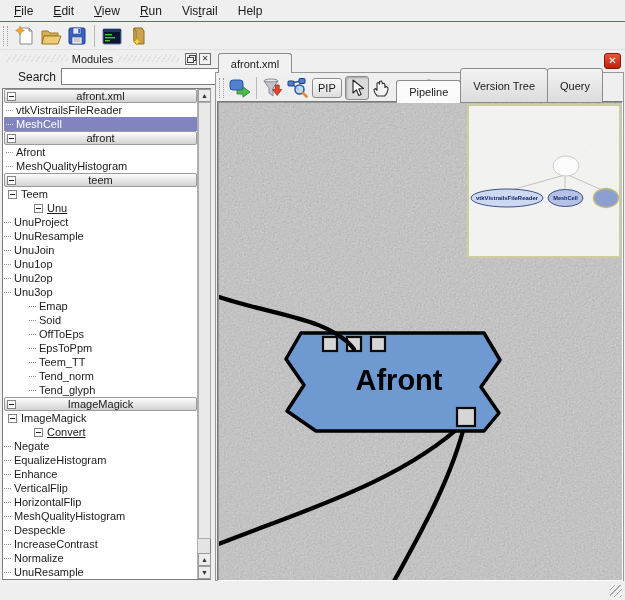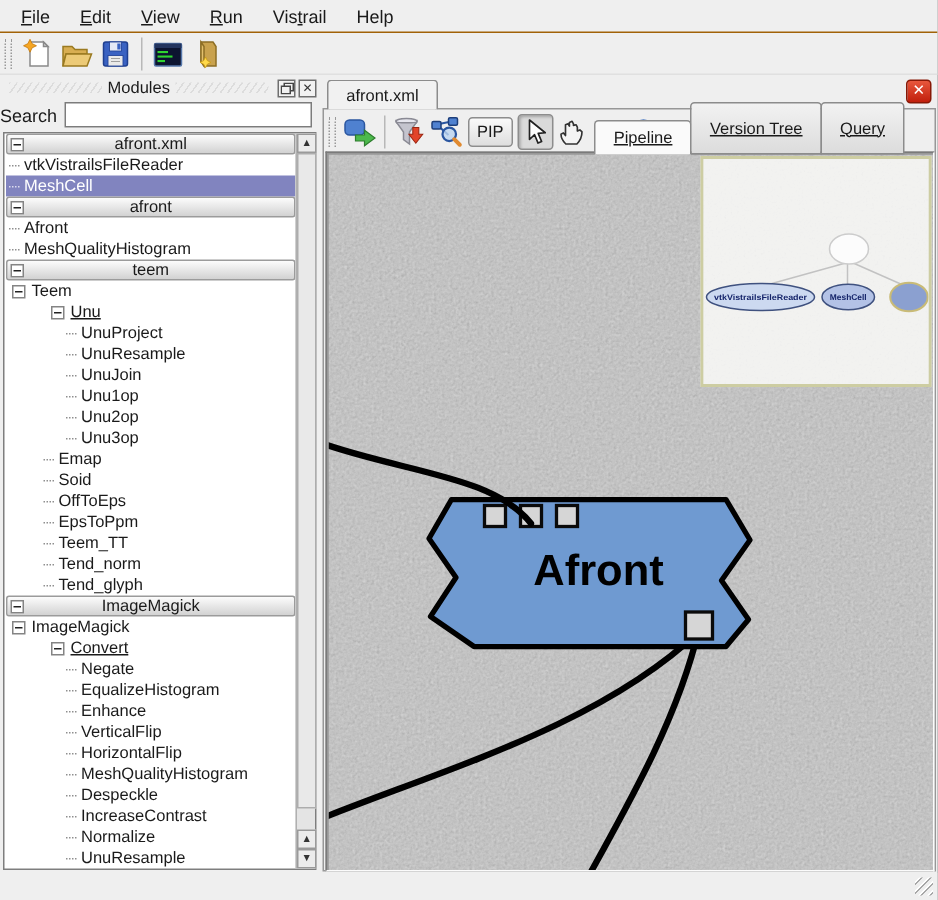--- a/index.html
+++ b/index.html
@@ -22,37 +22,37 @@
     border-left:1px dotted #9a9a9a; border-right:1px dotted #9a9a9a; }
   .tbtn { width:26px; height:26px; display:flex; align-items:center; justify-content:center; }
   .tsep { width:1px; height:22px; background:#b8b8b8; margin:0 4px; }
   
   .dock-title { position:absolute; left:2px; top:51px; width:209px; height:15px;
     display:flex; align-items:center; font-size:11px; }
   .dock-deco { flex:1; height:7px; margin:0 4px;
     background:repeating-linear-gradient(125deg,#dcdcdc 0 1px,transparent 1px 4px); }
   .dock-btn { width:12px; height:12px; border:1px solid #6f6f6f; background:#f2f2f2;
     display:flex; align-items:center; justify-content:center; margin-left:2px; font-size:8px; line-height:1; color:#333; }
-  .search-row { position:absolute; left:0; top:67px; width:208px; height:19px;
+  .search-row { position:absolute; left:18px; top:67px; width:208px; height:19px;
     display:flex; align-items:center; gap:5px; }
   .search-row input { flex:1; height:17px; border:1px solid #7c7c7c; background:#fff;
     font:11px "Liberation Sans",sans-serif; padding:0 3px; }
   .tree-frame { position:absolute; left:2px; top:88px; width:209px; height:492px;
     background:#fff; border:1px solid #7e7e7e; }
   .tree-inner { position:absolute; left:1px; top:0; bottom:0; right:13px; overflow:hidden; }
   .trow { height:14px; display:flex; align-items:center; font-size:11px; white-space:nowrap; }
   .cat { background:linear-gradient(#fcfcfc,#d2d2d2); border:1px solid #9b9b9b;
     border-radius:2px; position:relative; }
   .cat .clabel { flex:1; text-align:center; }
   .cat .tgl { position:absolute; left:2px; top:2px; }
   .tgl { width:9px; height:9px; border:1px solid #848484; background:#fff;
     display:inline-block; position:relative; flex:none; }
   .tgl::after { content:""; position:absolute; left:1px; right:1px; top:3px; border-top:1px solid #222; }
   .leaf::before { content:""; width:7px; border-top:1px dotted #8f8f8f; margin-right:3px; flex:none; }
-  .l0 { padding-left:2px; } .l1 { padding-left:25px; } .l2 { padding-left:40px; }
+  .l0 { padding-left:2px; } .l1 { padding-left:25px; } .l2 { }
   .node .tgl { margin-right:4px; }
   .n0 { padding-left:4px; } .n1 { padding-left:30px;text-decoration:underline; }
   .sel { background:#8184bf; color:#fff; }
   .sel::before { border-color:#dcdcee; }
   .vscroll { position:absolute; right:0; top:0; bottom:0; width:13px; background:#e4e4e4; border-left:1px solid #b0b0b0; }
   .sbtn { position:absolute; left:0; width:13px; height:13px; background:#ececec;
     border:1px solid #9a9a9a; color:#333; font-size:7px; line-height:11px; text-align:center; }
   .sthumb { position:absolute; left:0; top:13px; width:13px; height:437px; background:#e9e9e9; border:1px solid #adadad; }
   
   .doc-tab { position:absolute; left:218px; top:53px; width:74px; height:20px;
@@ -64,21 +64,21 @@
   
   .pane { position:absolute; left:215px; top:72px; width:409px; height:509px;
     background:#efefef; border:1px solid #979797; }
   .ptoolbar { position:absolute; left:0; top:1px; height:27px; right:0;
     display:flex; align-items:center; }
   .pbtn { width:24px; height:24px; display:flex; align-items:center; justify-content:center; border:1px solid transparent; }
   .pip-btn { height:20px; padding:0 5px; border:1px solid #8d8d8d; border-radius:3px;
     background:linear-gradient(#fafafa,#dedede); font-size:11px; display:flex; align-items:center; margin:0 3px;justify-content:center; }
   .checked { border:1px solid #8d8d8d; border-radius:3px; background:#dadada;
     box-shadow:inset 1px 1px 2px rgba(0,0,0,0.25); }
-  .vtabs { position:absolute; right:20px; top:7px; height:23px; display:flex; align-items:flex-end; z-index:2;text-decoration:underline; }
+  .vtabs { position:absolute; right:20px; top:7px; height:23px; display:flex; align-items:flex-end; z-index:2; }
   .vtab { height:35px; padding:0 12px; background:linear-gradient(#f2f2f2,#dcdcdc);
     border:1px solid #8c8c8c; border-radius:3px 3px 0 0; font-size:11px;
     display:flex; align-items:center; margin-left:-1px; }
   .vtab.active { height:23px; background:#fafafa; border-bottom:none; z-index:3; }
   
   .canvas-frame { position:absolute; left:1px; top:28px; width:406px; height:480px;
     border:1px solid #7a7a7a; border-right-color:#fbfbfb; border-bottom-color:#fbfbfb; background:#989898; }
   .canvas { position:absolute; left:1px; top:1px; width:403px; height:477px; overflow:hidden; }
   .canvas > svg { position:absolute; left:0; top:0; }
   .pip { position:absolute; top:1px; right:1px; width:154px; height:154px;

